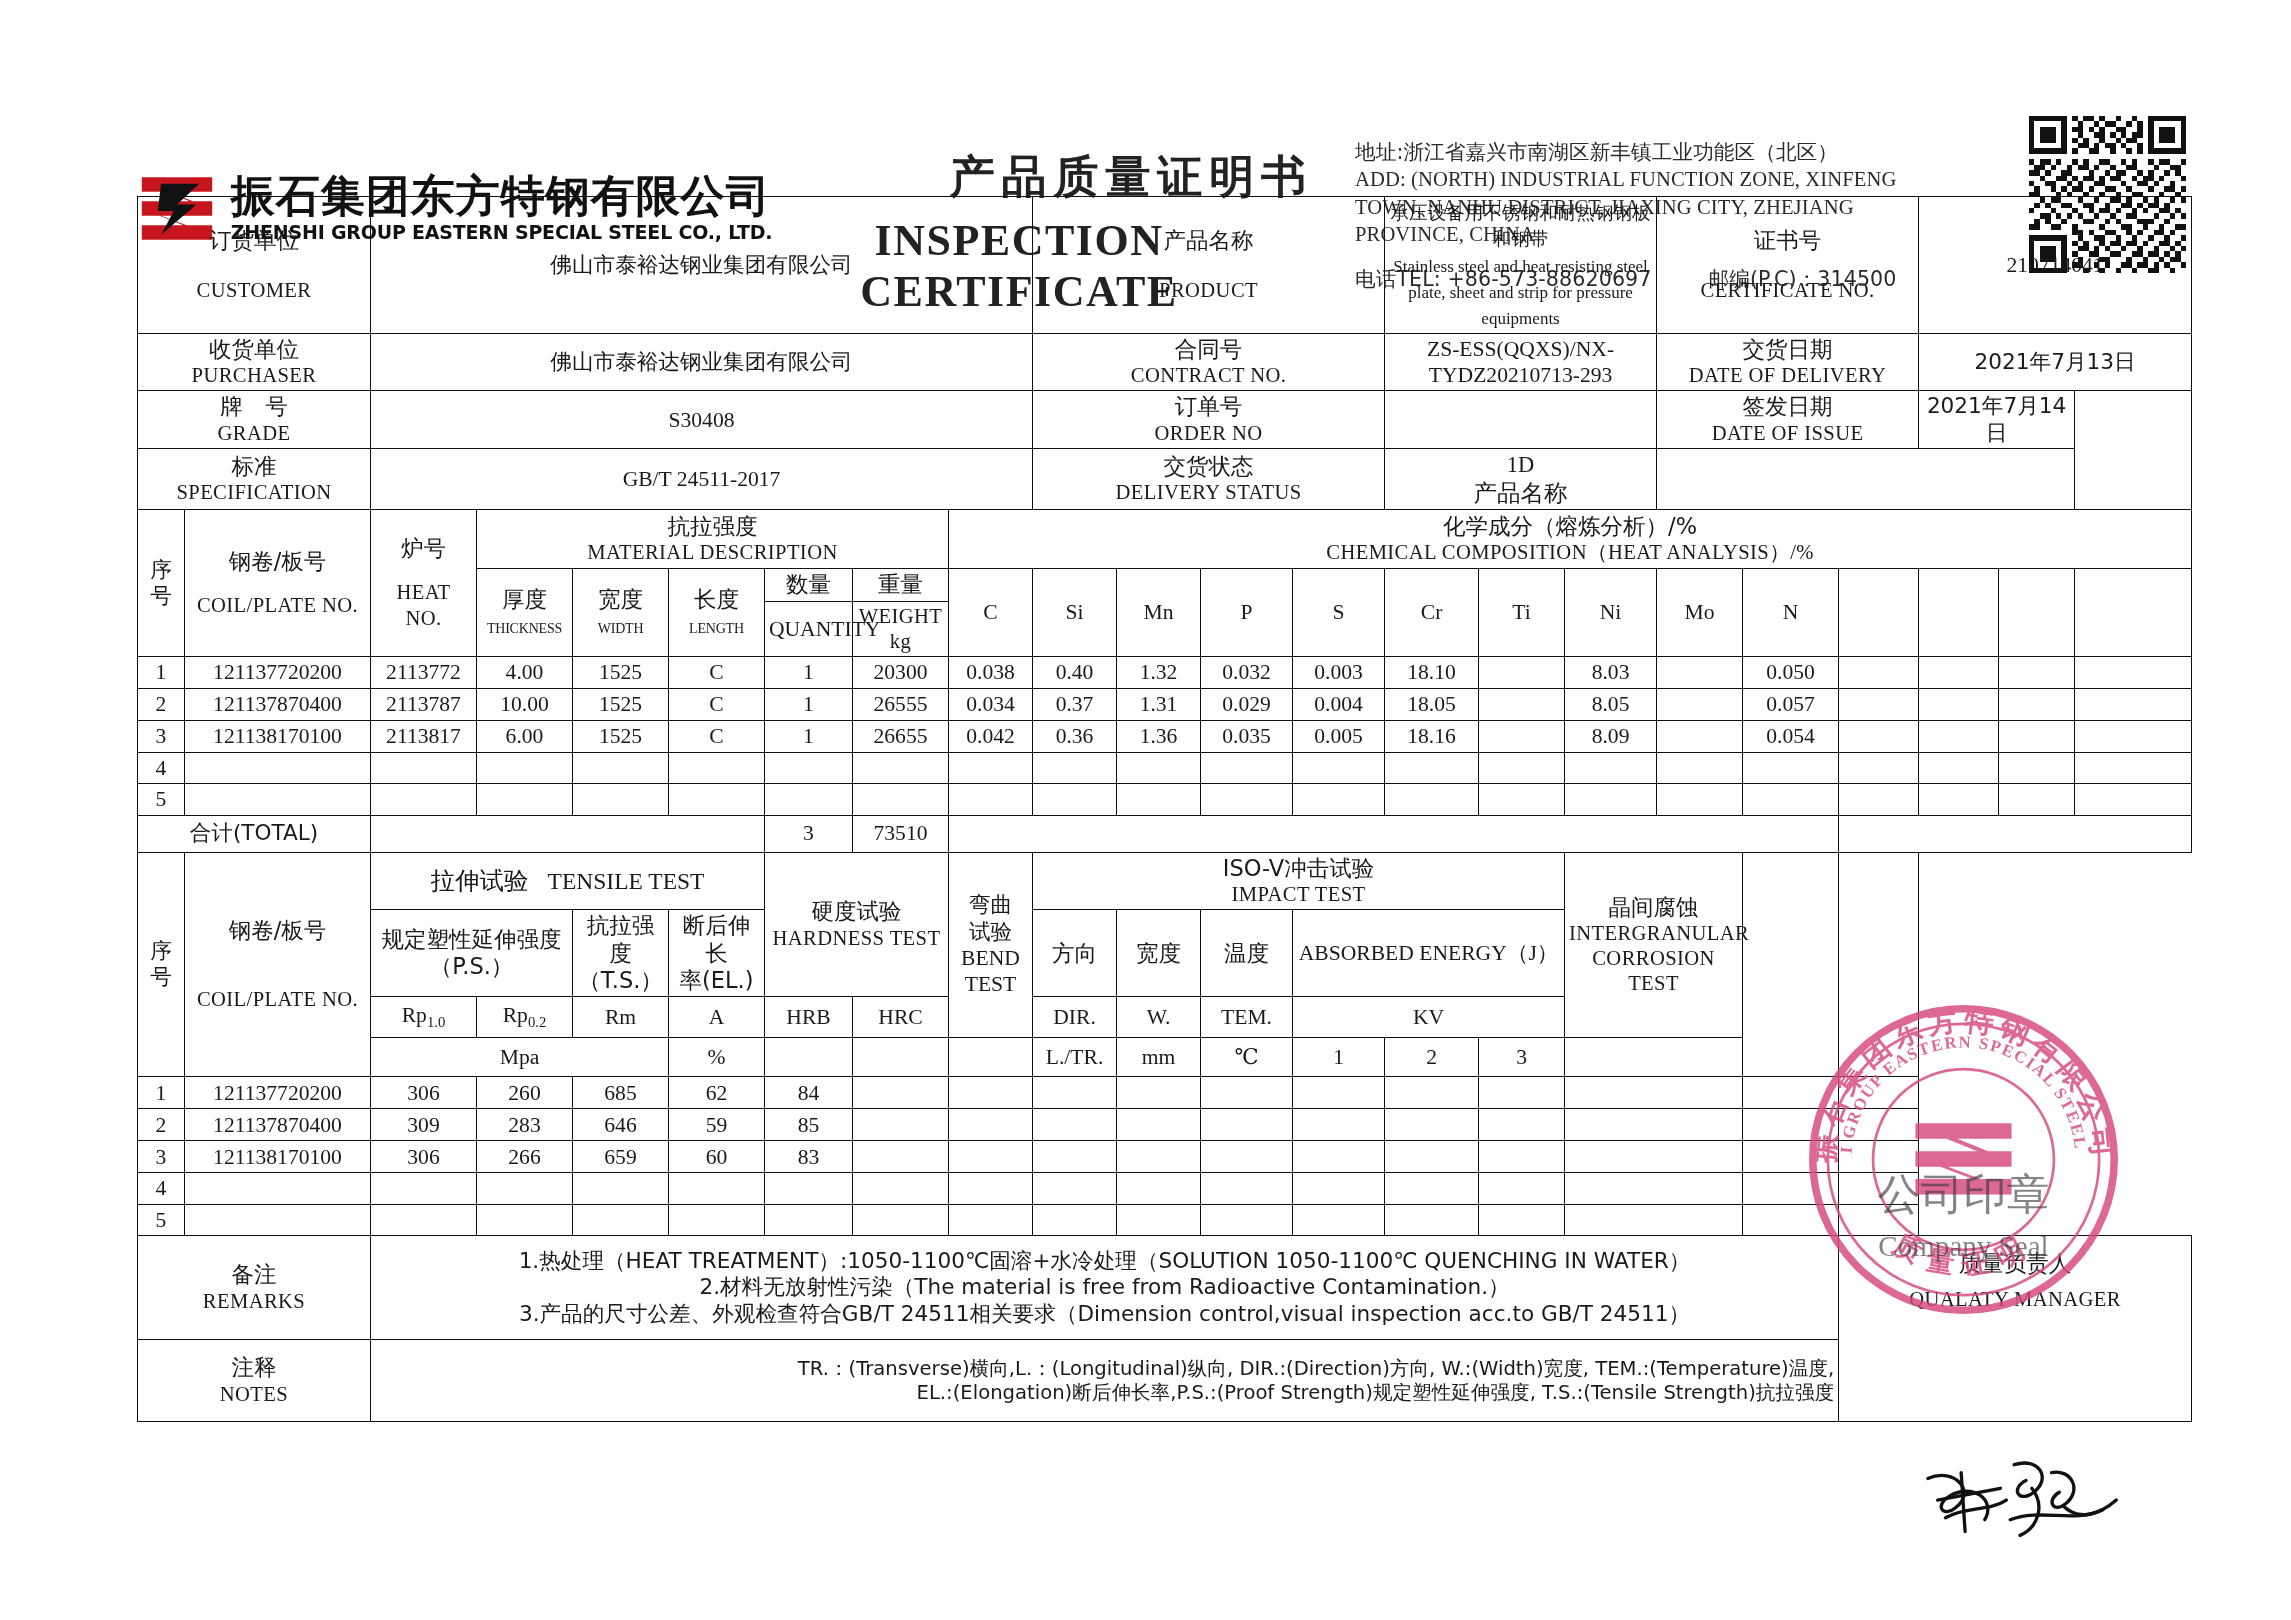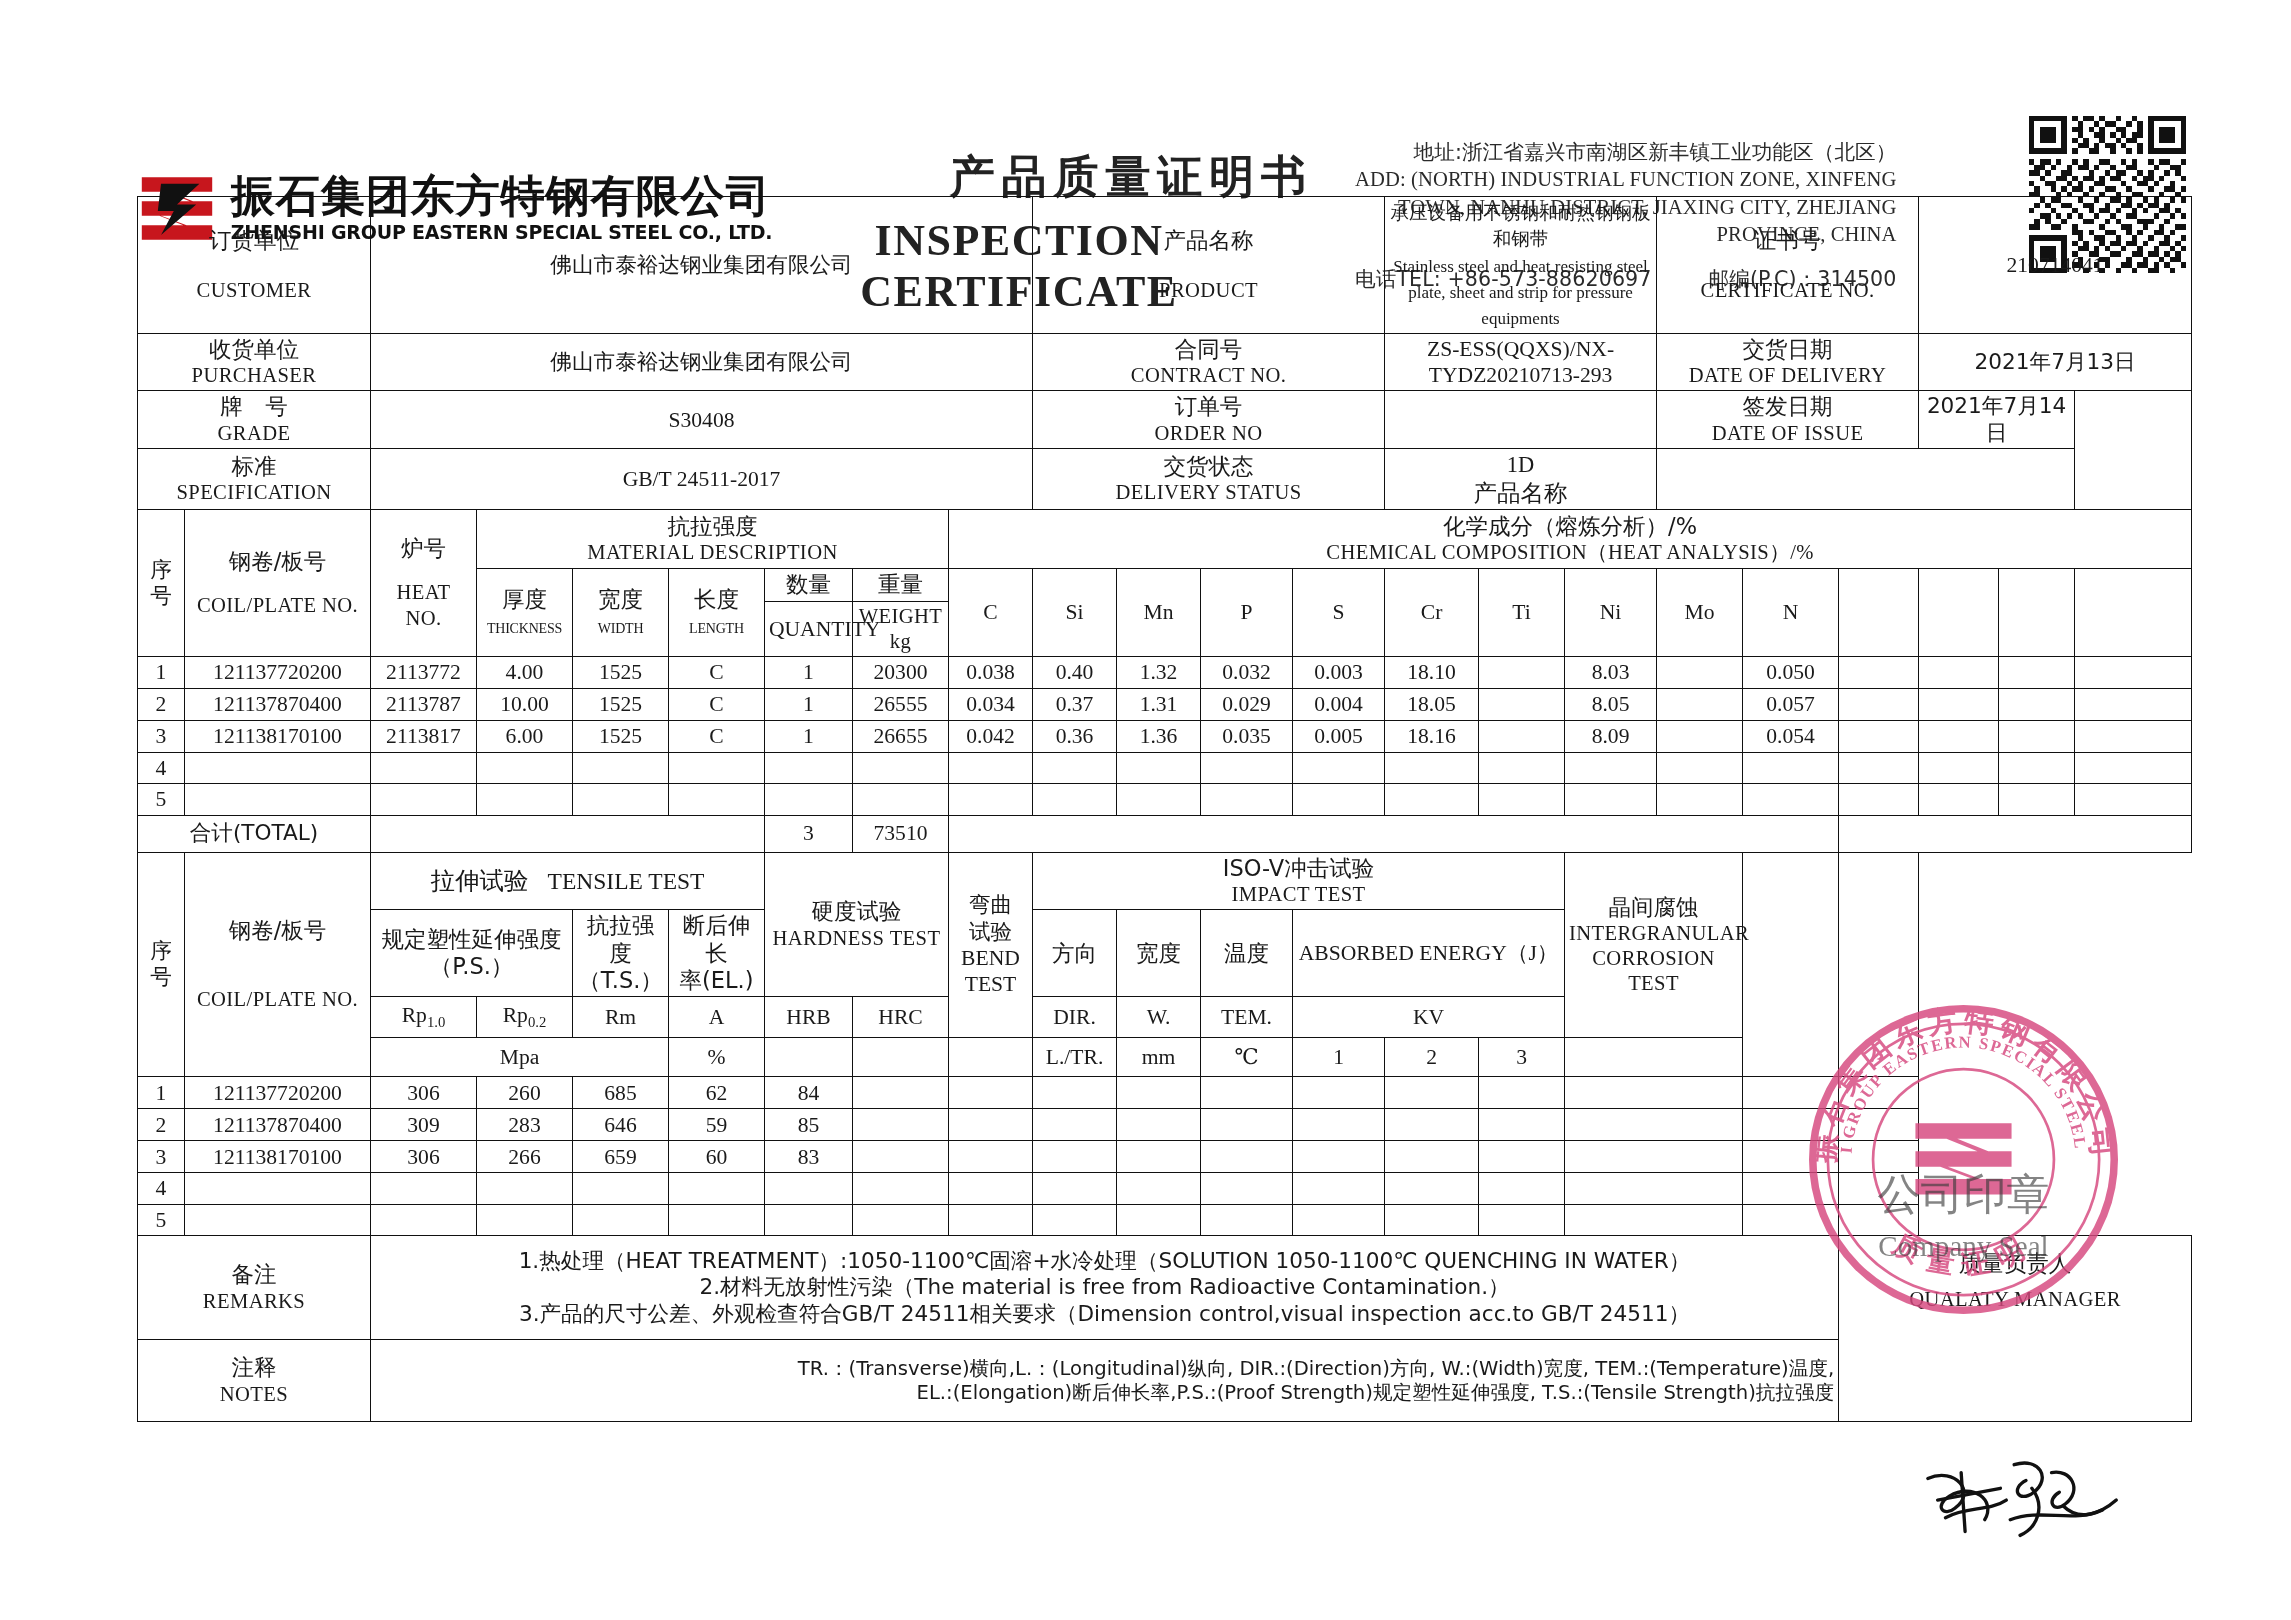--- a/index.html
+++ b/index.html
@@ -71,21 +71,20 @@
   }
 
   .addr-block {
     position: absolute;
     left: 1355px; top: 139px;
     font-size: 20.6px;
     line-height: 1.33;
     color: #2a2a2a;
     letter-spacing: 0.1px;
     white-space: nowrap;
-    text-align: right;
   }
   .addr-block .cn { font-family: "DejaVu Sans", sans-serif; font-size: 20.6px; }
   .addr-block .tel-row { margin-top: 17px; }
   .addr-block .tel-gap { display: inline-block; width: 57px; }
 
   .qr {
     position: absolute;
     right: 106px; top: 116px;
     width: 157px; height: 157px;
   }

